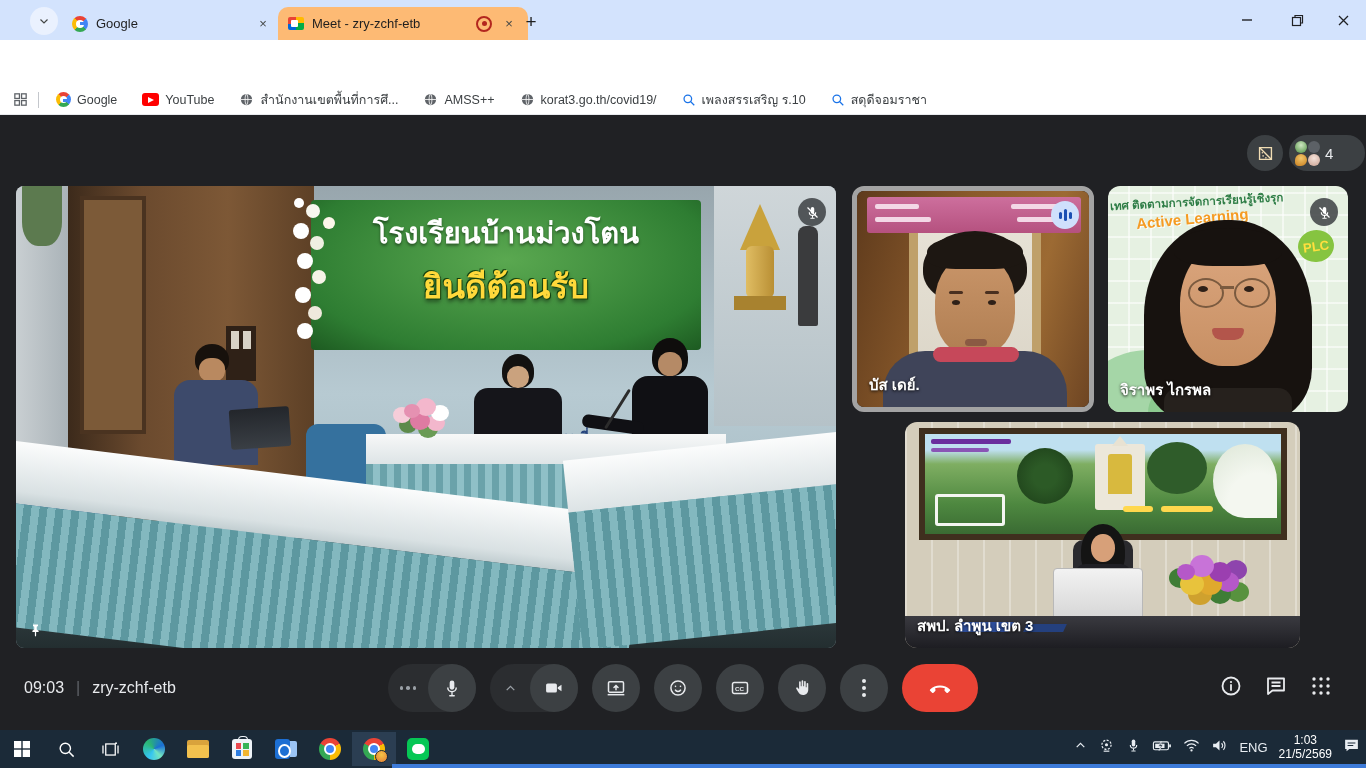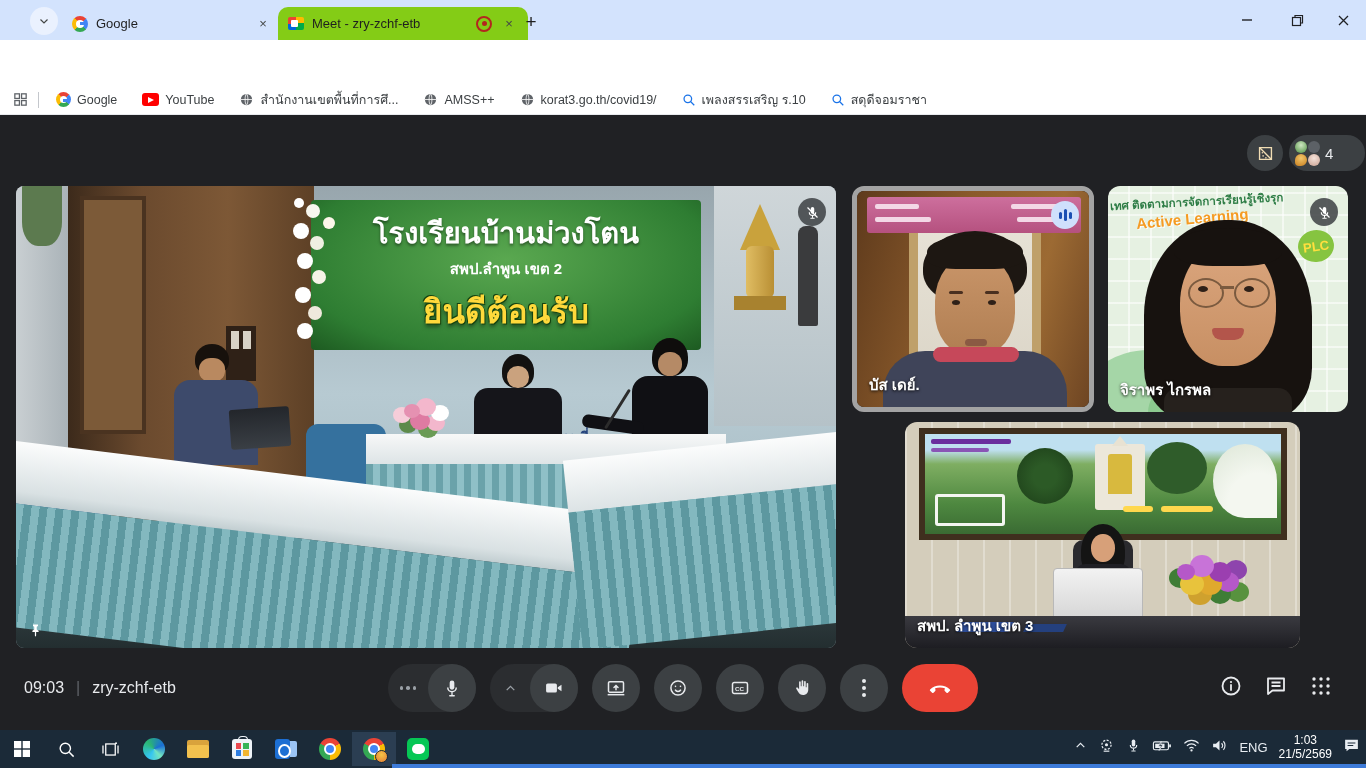--- a/index.html
+++ b/index.html
@@ -6,21 +6,21 @@
   #screen{position:relative;width:1366px;height:768px;overflow:hidden;
     font-family:"Liberation Sans","DejaVu Sans",sans-serif;background:#202124;}
   .abs{position:absolute;}
   
   .tabstrip{left:0;top:0;width:1366px;height:40px;background:#d3e3fd;}
   .tab-search{left:30px;top:7px;width:28px;height:28px;border-radius:50%;background:#eaf1fe;
     display:flex;align-items:center;justify-content:center;}
   .tab{top:7px;height:33px;display:flex;align-items:center;padding:0 10px;gap:8px;
     font-size:13px;color:#1f1f1f;}
   .tab.inactive{left:62px;width:200px;}
-  .tab.active{left:278px;width:230px;background:#84cc16;border-radius:10px 10px 0 0;}
+  .tab.active{left:278px;width:230px;background:#fdba74;border-radius:10px 10px 0 0;}
   .tab-title{white-space:nowrap;overflow:hidden;text-overflow:ellipsis;flex:1;}
   .tab-close{width:18px;height:18px;border-radius:50%;display:flex;align-items:center;
     justify-content:center;color:#444746;font-size:13px;}
   .newtab{left:518px;top:9px;width:26px;height:26px;display:flex;align-items:center;
     justify-content:center;font-size:19px;color:#1f1f1f;}
   .winctl{top:0;height:40px;width:46px;display:flex;align-items:center;justify-content:center;color:#202124;}
   .toolbar{left:0;top:40px;width:1366px;height:45px;background:#fff;}
   .navbtn{top:50px;width:26px;height:26px;display:flex;align-items:center;justify-content:center;}
   .omnibox{left:112px;top:46px;width:860px;height:33px;border-radius:17px;background:#ecf1fb;
     display:flex;align-items:center;padding-left:5px;gap:10px;}
@@ -274,21 +274,20 @@
         <div style="position:absolute;left:0;top:0;width:52px;height:340px;background:linear-gradient(90deg,#c9cfd2,#aab3b8);"></div>
         <div style="position:absolute;left:6px;top:0;width:40px;height:60px;background:#5c7a4f;border-radius:0 0 40% 40%;"></div>
         <div style="position:absolute;left:52px;top:0;width:246px;height:335px;background:linear-gradient(90deg,#3c2a1b,#6b4a2e 30%,#7d5836 65%,#5d4026);"></div>
         <div style="position:absolute;left:64px;top:10px;width:58px;height:230px;background:#7c5a38;border:4px solid #4a3категор320;border:4px solid #4a3320;"></div>
         <div style="position:absolute;left:210px;top:140px;width:30px;height:55px;background:#2f2117;"></div>
         <div style="position:absolute;left:215px;top:145px;width:8px;height:18px;background:#d8d2c6;"></div>
         <div style="position:absolute;left:227px;top:145px;width:8px;height:18px;background:#d8d2c6;"></div>
 
         <div style="position:absolute;left:295px;top:14px;width:390px;height:150px;border-radius:4px;background:radial-gradient(ellipse at 50% 40%,#5aa850,#2e7d32 75%,#1d5a21);text-align:center;color:#fff;">
           <div style="margin-top:10px;font-size:29px;font-weight:bold;text-shadow:0 2px 3px rgba(0,0,0,.45);">โรงเรียนบ้านม่วงโตน</div>
-          <div style="font-size:15px;font-weight:bold;margin-top:1px;">สพป.ลำพูน เขต 2</div>
           <div style="font-size:33px;font-weight:bold;color:#ffd93b;margin-top:4px;text-shadow:1px 1px 0 #14420f,-1px -1px 0 #14420f,0 3px 4px rgba(0,0,0,.5);">ยินดีต้อนรับ</div>
         </div>
         <div style="position:absolute;left:278px;top:12px;width:10px;height:10px;border-radius:50%;background:#fff;
           box-shadow:14px 8px 0 2px #f7f7ef, 2px 28px 0 3px #fff, 18px 40px 0 2px #efefe2, 6px 58px 0 3px #fff, 20px 74px 0 2px #f7f3e8, 4px 92px 0 3px #fff, 16px 110px 0 2px #efe9dc, 6px 128px 0 3px #fff, 30px 20px 0 1px #fdf6ea;"></div>
 
         <div style="position:absolute;left:698px;top:0;width:122px;height:240px;background:linear-gradient(180deg,#cfd6d9,#b5c2c8);">
           <div style="position:absolute;left:26px;top:18px;width:0;height:0;border-left:20px solid transparent;border-right:20px solid transparent;border-bottom:46px solid #c9a23c;"></div>
           <div style="position:absolute;left:32px;top:60px;width:28px;height:52px;background:linear-gradient(90deg,#e0bd63,#b98f34);border-radius:6px;"></div>
           <div style="position:absolute;left:20px;top:110px;width:52px;height:14px;background:#a8822f;"></div>
           <div style="position:absolute;left:84px;top:40px;width:20px;height:100px;background:#3a3b3d;border-radius:8px 8px 2px 2px;"></div>

